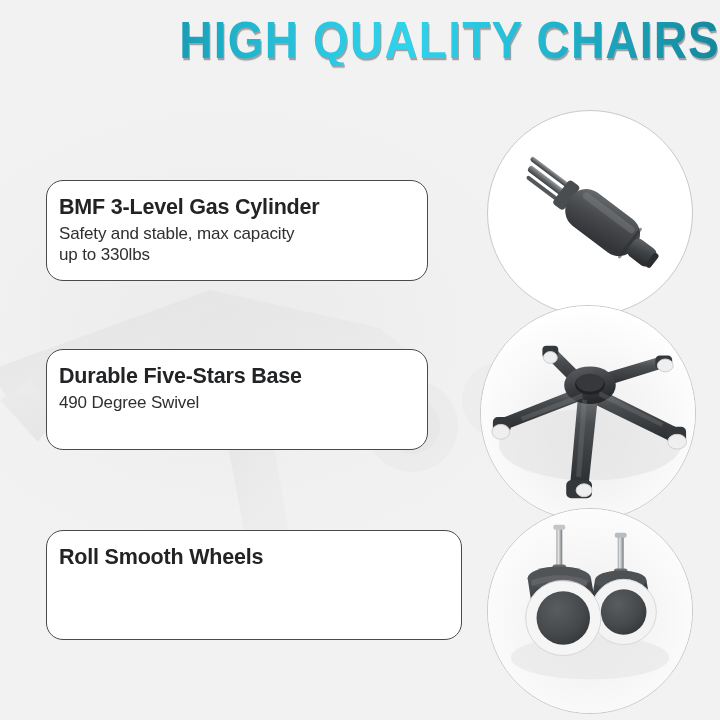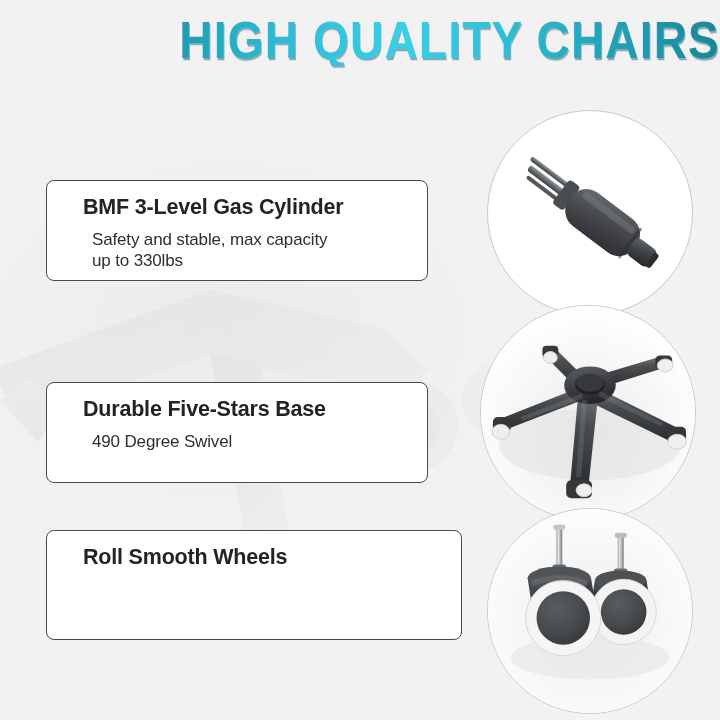--- a/index.html
+++ b/index.html
@@ -67,44 +67,44 @@
     filter: drop-shadow(1.5px 2px 0.6px rgba(90,95,98,0.55));
   }
 
   
   .card {
     position: absolute;
     left: 46px;
     box-sizing: border-box;
     background: #ffffff;
     border: 1.3px solid #4a4a4a;
-    border-radius: 8px;
-    padding: 14px 20px 12px 36px;
+    border-radius: 17px;
+    padding: 14px 20px 12px 12px;
   }
   .card-1 { top: 180px; width: 382px; height: 101px; }
-  .card-2 { top: 382px; width: 382px; height: 101px; }
+  .card-2 { top: 349px; width: 382px; height: 101px; }
   .card-3 { top: 530px; width: 416px; height: 110px; }
 
   .card-title {
     font-family: "Liberation Sans", sans-serif;
     font-size: 21.5px;
     font-weight: bold;
     color: #222325;
     letter-spacing: -0.2px;
     line-height: 1.15;
     margin: 0 0 3px 0;
   }
   .card-desc {
     font-family: "Liberation Sans", sans-serif;
     font-size: 17px;
     font-weight: normal;
     color: #2e2f31;
     letter-spacing: -0.15px;
     line-height: 1.28;
-    margin: 9px;
+    margin: 0;
     white-space: pre-line;
   }
 
   
   .circle {
     position: absolute;
     box-sizing: border-box;
     border-radius: 50%;
     background: #ffffff;
     border: 1.1px solid #c9c9c9;

